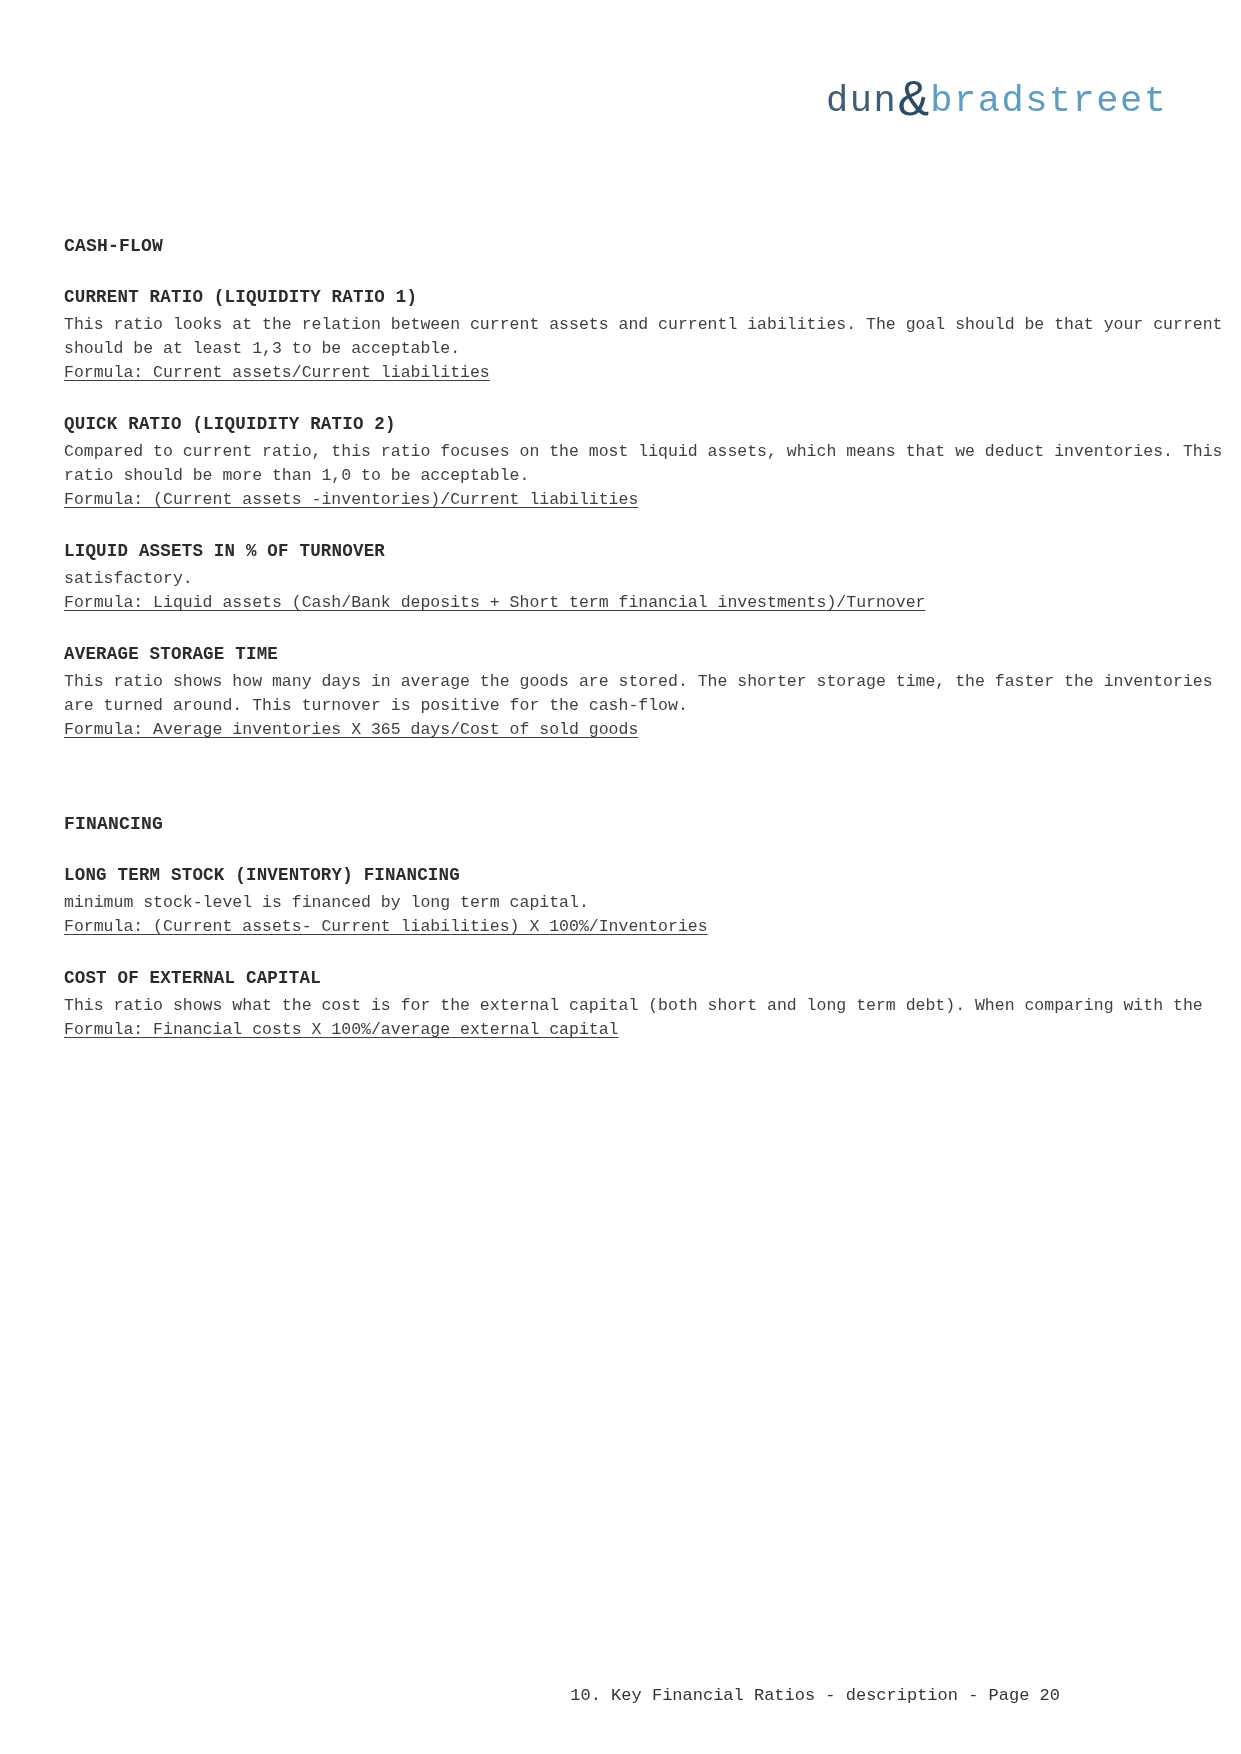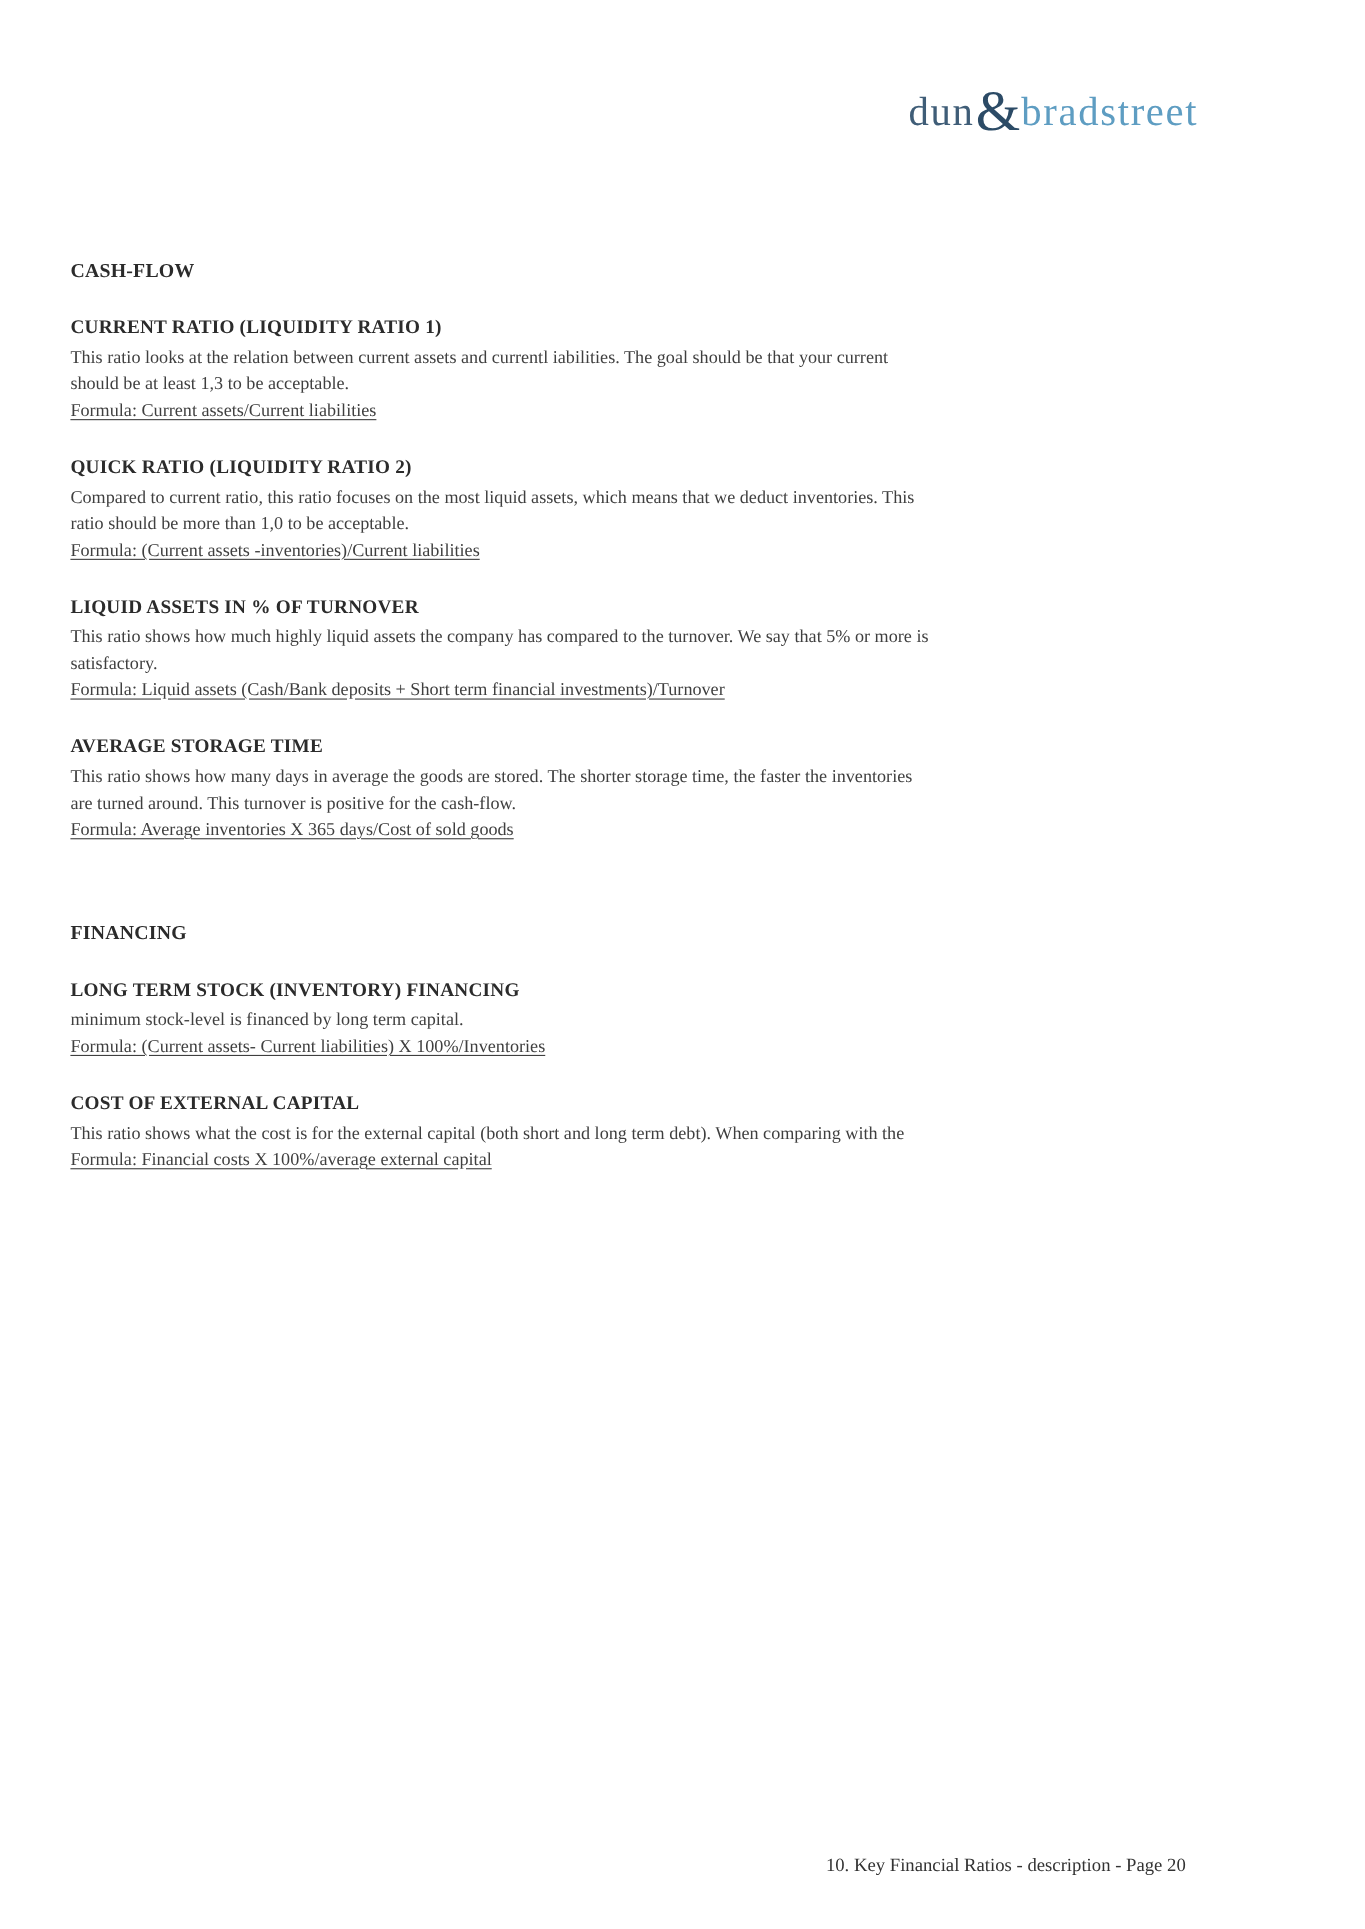--- a/index.html
+++ b/index.html
@@ -1,21 +1,21 @@
 <!DOCTYPE html>
 <html><head>
 <meta charset="utf-8">
 <style>
   html, body { margin: 0; padding: 0; background: #ffffff; }
   .page {
     position: relative;
     width: 1241px;
     height: 1754px;
     background: #ffffff;
-    font-family: Liberation Serif, serif;
+    font-family: Liberation Mono, monospace;
     overflow: hidden;
   }
 
   
   .logo {
     position: absolute;
     top: 68px;
     left: 826px;
     display: flex;
     align-items: baseline;
@@ -42,21 +42,21 @@
     margin: 0; white-space: nowrap;
   }
   .formula {
     font-size: 16.5px; line-height: 24px; color: #3f3f3f;
     margin: 0; white-space: nowrap;
     text-decoration: underline; text-underline-offset: 3px;
   }
 
   
   .footer {
-    position: absolute; top: 1684px; left: 82px; width: 996px;
+    position: absolute; top: 1684px; left: 64px; width: 996px;
     text-align: right; font-size: 17px; line-height: 24px; color: #333333;
   }
 </style>
 </head>
 <body>
 
 <div class="page">
 
   <header class="logo">
     <span class="logo-dun" style="color: rgb(63, 93, 119);">dun</span>
@@ -74,21 +74,20 @@
           <p class="formula">Formula: Current assets/Current liabilities</p>
         </article>
         <article class="entry">
           <h3 class="entry-heading">QUICK RATIO (LIQUIDITY RATIO 2)</h3>
           <p class="line">Compared to current ratio, this ratio focuses on the most liquid assets, which means that we deduct inventories. This</p>
           <p class="line">ratio should be more than 1,0 to be acceptable.</p>
           <p class="formula">Formula: (Current assets -inventories)/Current liabilities</p>
         </article>
         <article class="entry">
           <h3 class="entry-heading">LIQUID ASSETS IN % OF TURNOVER</h3>
-          <p class="line">This ratio shows how much highly liquid assets the company has compared to the turnover. We say that 5% or more is</p>
           <p class="line">satisfactory.</p>
           <p class="formula">Formula: Liquid assets (Cash/Bank deposits + Short term financial investments)/Turnover</p>
         </article>
         <article class="entry">
           <h3 class="entry-heading">AVERAGE STORAGE TIME</h3>
           <p class="line">This ratio shows how many days in average the goods are stored. The shorter storage time, the faster the inventories</p>
           <p class="line">are turned around. This turnover is positive for the cash-flow.</p>
           <p class="formula">Formula: Average inventories X 365 days/Cost of sold goods</p>
         </article>
       </section>

